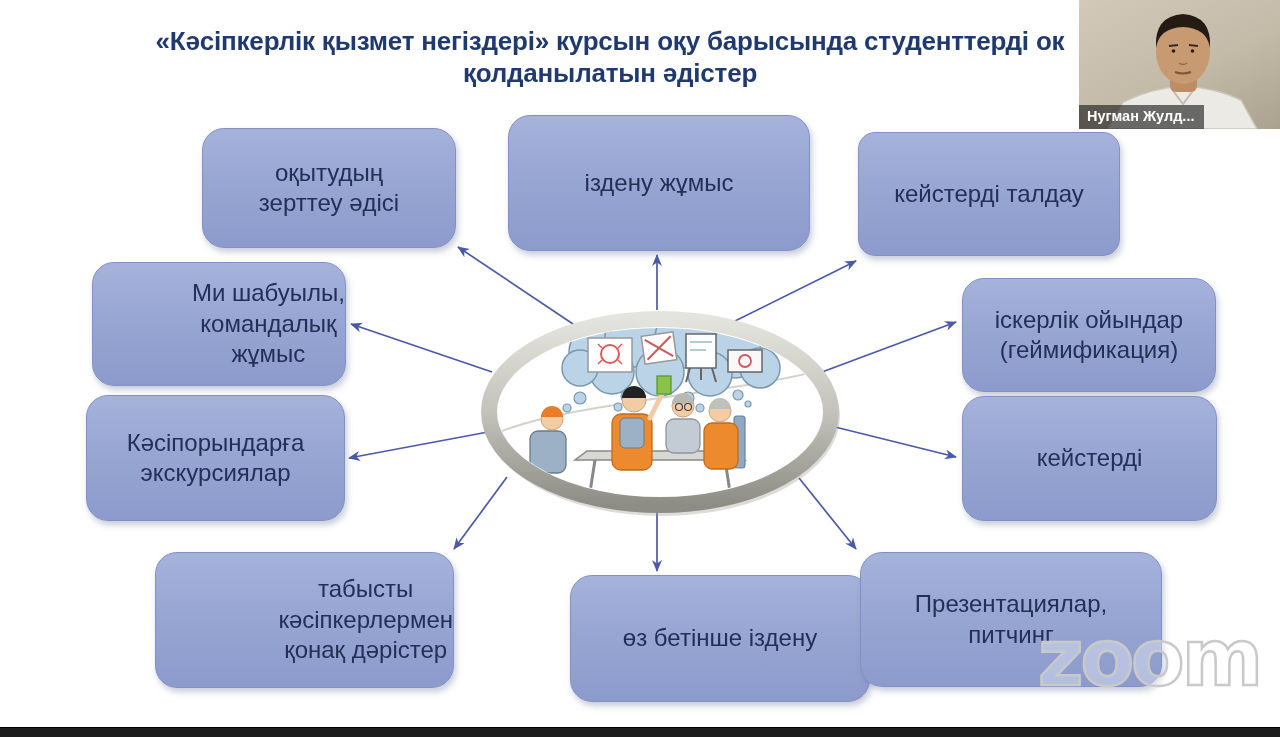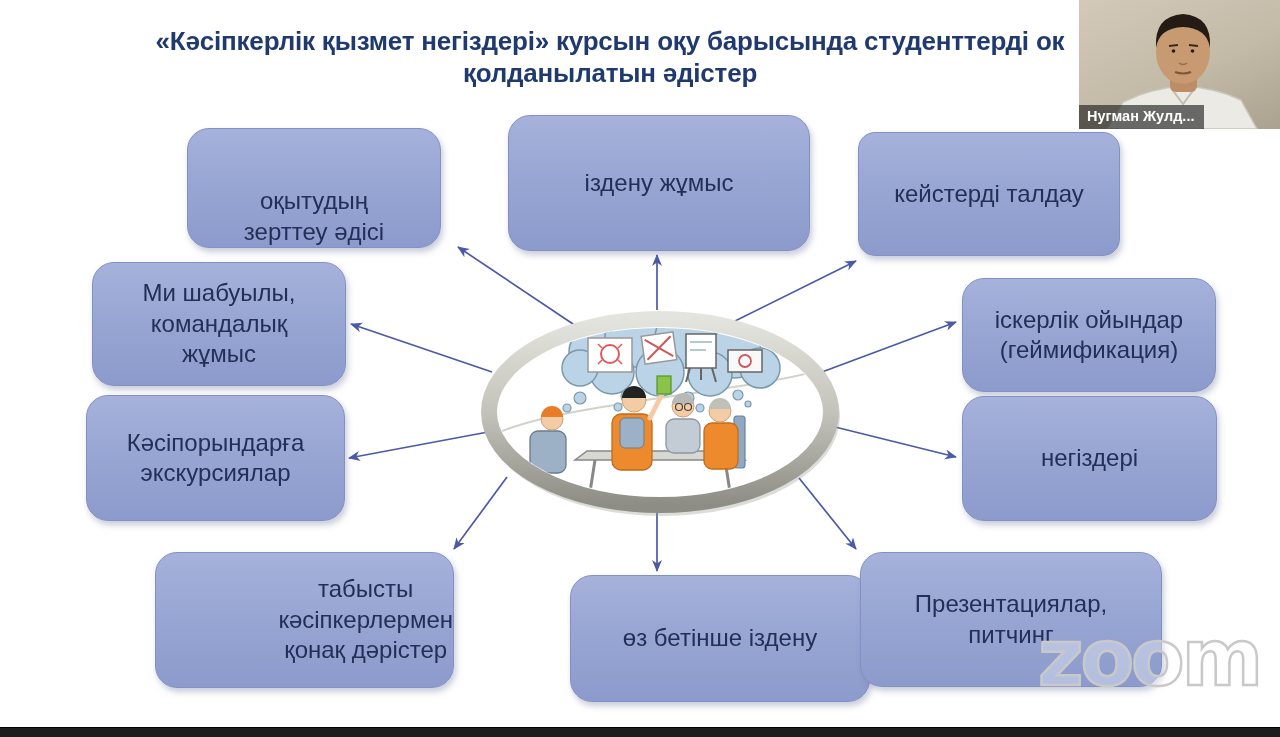--- a/index.html
+++ b/index.html
@@ -17,24 +17,24 @@
   .diagram-svg{position:absolute;left:0;top:0;z-index:1;}
   
   .method-box{
     position:absolute;display:flex;align-items:center;justify-content:center;
     background:linear-gradient(180deg,#a6b2db 0%,#98a6d3 45%,#8c9bcc 100%);
     border:1px solid #8191c3;border-radius:22px;
     color:#222f57;font-size:24px;text-align:center;line-height:1.27;
     white-space:pre-line;z-index:3;
     box-shadow:2px 4px 6px rgba(110,120,155,0.38);
   }
-  .mb-research    {left:187px;top:128px;width:252px;height:118px;align-items:flex-end;}
+  .mb-research    {left:202px;top:128px;width:252px;height:118px;}
   .mb-project     {left:508px;top:115px;width:300px;height:134px;}
   .mb-case        {left:858px;top:132px;width:260px;height:122px;border-radius:17px;}
-  .mb-brainstorm  {left:92px; top:262px;width:252px;height:122px;}
+  .mb-brainstorm  {left:92px; top:262px;width:252px;height:122px;justify-content:flex-end;}
   .mb-games       {left:962px;top:278px;width:252px;height:112px;}
   .mb-excursion   {left:86px; top:395px;width:257px;height:124px;}
   .mb-reflection  {left:962px;top:396px;width:253px;height:123px;}
   .mb-guest       {left:155px;top:552px;width:297px;height:134px;justify-content:flex-end;}
   .mb-selfstudy   {left:532px;top:575px;width:298px;height:125px;margin-left:38px;}
   .mb-presentation{left:860px;top:552px;width:300px;height:133px;}
   
   .watermark{position:absolute;right:6px;bottom:32px;z-index:4;}
   
   .video-thumb{
@@ -189,21 +189,21 @@
   </div>
   <div class="method-box mb-excursion">
     <span>Кәсіпорындарға
 экскурсиялар</span>
   </div>
   <div class="method-box mb-games">
     <span>іскерлік ойындар
 (геймификация)</span>
   </div>
   <div class="method-box mb-reflection">
-    <span>негіздері</span>
+    <span>кейстерді</span>
   </div>
   <div class="method-box mb-guest">
     <span>табысты
 кәсіпкерлермен
 қонақ дәрістер</span>
   </div>
   <div class="method-box mb-selfstudy">
     <span>өз бетінше іздену</span>
   </div>
   <div class="method-box mb-presentation">

